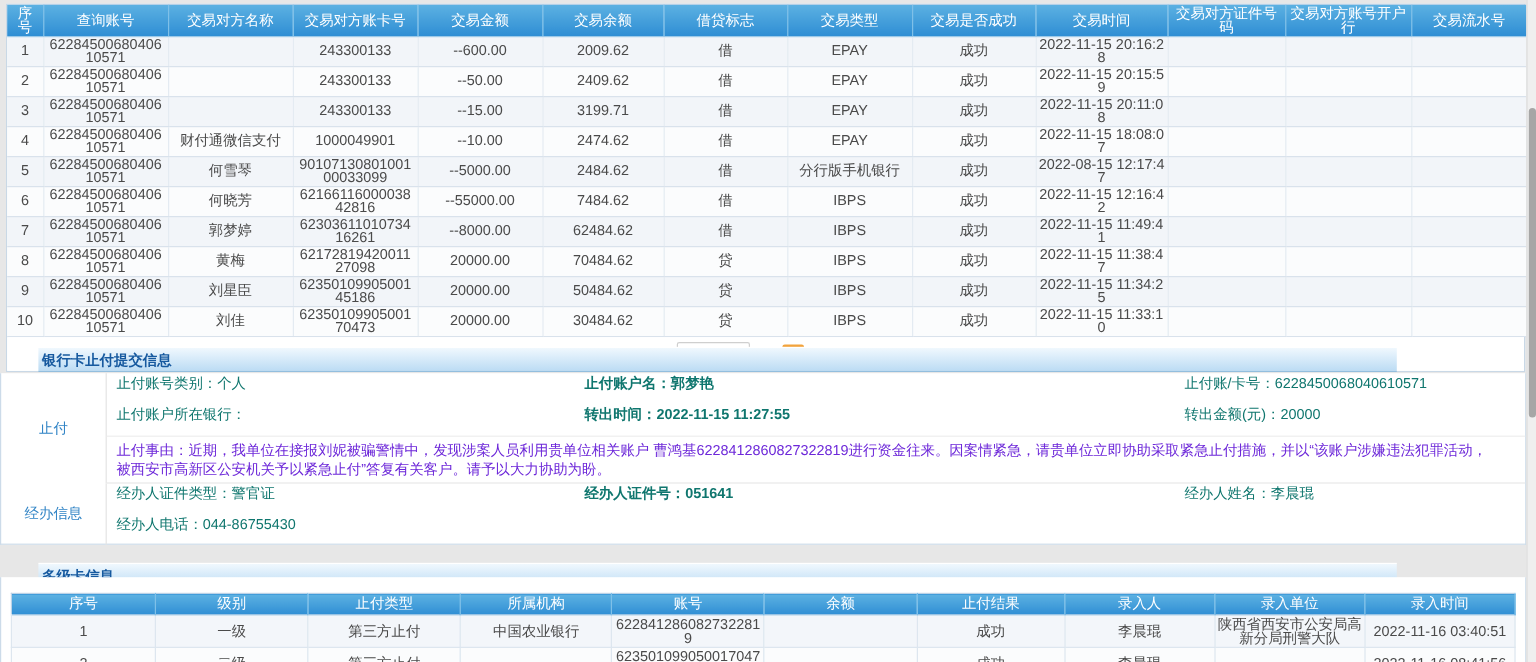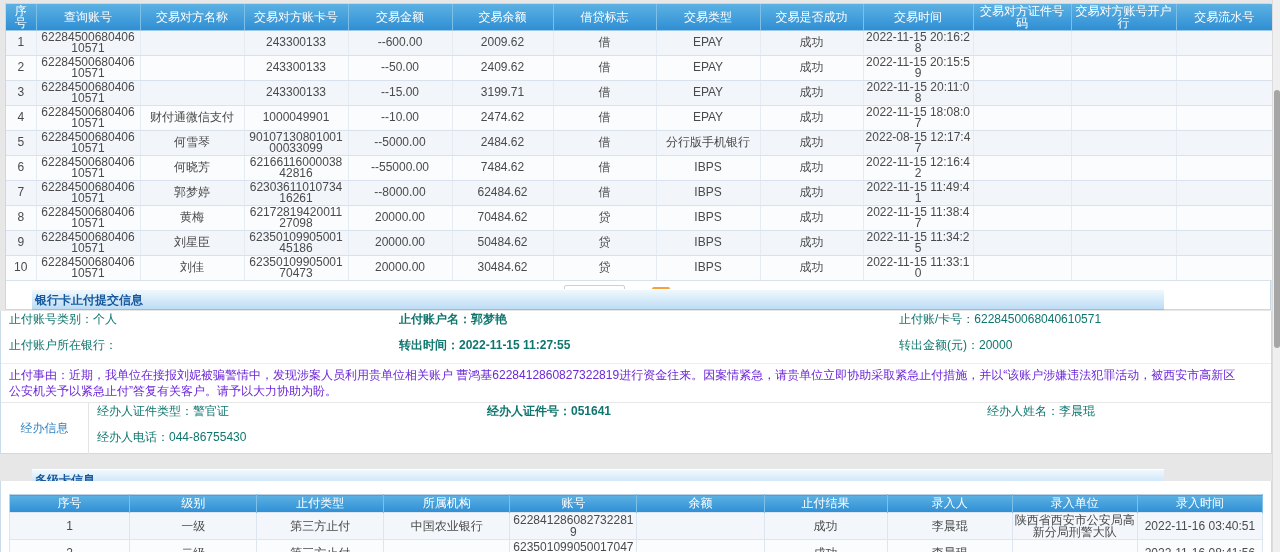--- a/index.html
+++ b/index.html
@@ -277,20 +277,21 @@
     <span class="pg-cur">1</span>
     <span class="pg-num">2</span>
     <span class="pg-next">›</span>
   </div>
 </div>
 
 <div class="sec-bar" style="top:289px;">银行卡止付提交信息</div>
 
 <div class="sp-body">
   <div class="sp-row sp-g1">
+    <div class="sp-label">止付</div>
     <div class="sp-content">
       <div class="sp-fields">
         <span class="sp-f1">止付账号类别：个人</span>
         <span class="sp-f2">止付账户名：郭梦艳</span>
         <span class="sp-f3">止付账/卡号：6228450068040610571</span>
       </div>
       <div class="sp-fields">
         <span class="sp-f1">止付账户所在银行：</span>
         <span class="sp-f2">转出时间：2022-11-15 11:27:55</span>
         <span class="sp-f3">转出金额(元)：20000</span>

